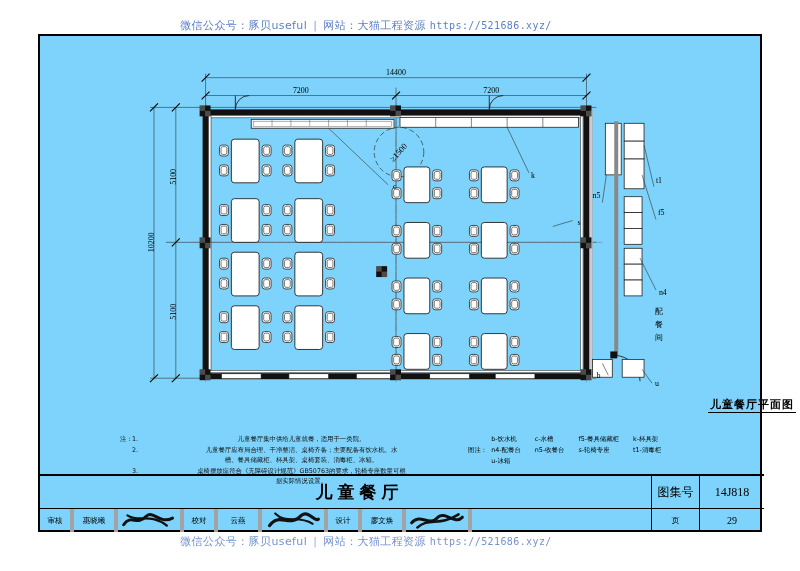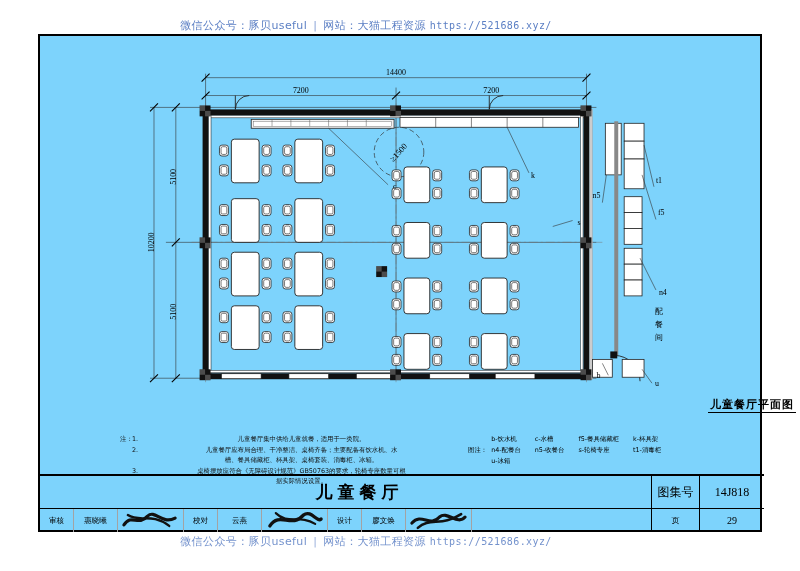--- a/index.html
+++ b/index.html
@@ -77,21 +77,21 @@
     display:flex;align-items:center;justify-content:center;font-size:12px;
     font-family:"DejaVu Sans","Liberation Sans",sans-serif;
   }
   .tb-codeval{
     position:absolute;left:660px;top:0;width:64px;height:33px;
     border-bottom:1px solid #000;box-sizing:border-box;
     display:flex;align-items:center;justify-content:center;font-size:12px;
   }
   .tb-row2{position:absolute;left:0;top:33px;width:612px;height:23px;
     display:flex;border-right:1px solid #000;box-sizing:border-box;}
-  .cell{border-right:1px solid #a3a3a3;box-sizing:border-box;
+  .cell{border-right:4px solid #a3a3a3;box-sizing:border-box;
     display:flex;align-items:center;justify-content:center;
     font-size:7.5px;font-family:"DejaVu Sans","Liberation Sans",sans-serif;}
   .cell.lbl{width:34px;}
   .cell.nm{width:44px;}
   .cell.sig{width:66px;position:relative;overflow:hidden;}
   .tb-pagelbl{
     position:absolute;left:612px;top:33px;width:48px;height:23px;
     border-right:1px solid #000;box-sizing:border-box;
     display:flex;align-items:center;justify-content:center;font-size:8px;
     font-family:"DejaVu Sans","Liberation Sans",sans-serif;

